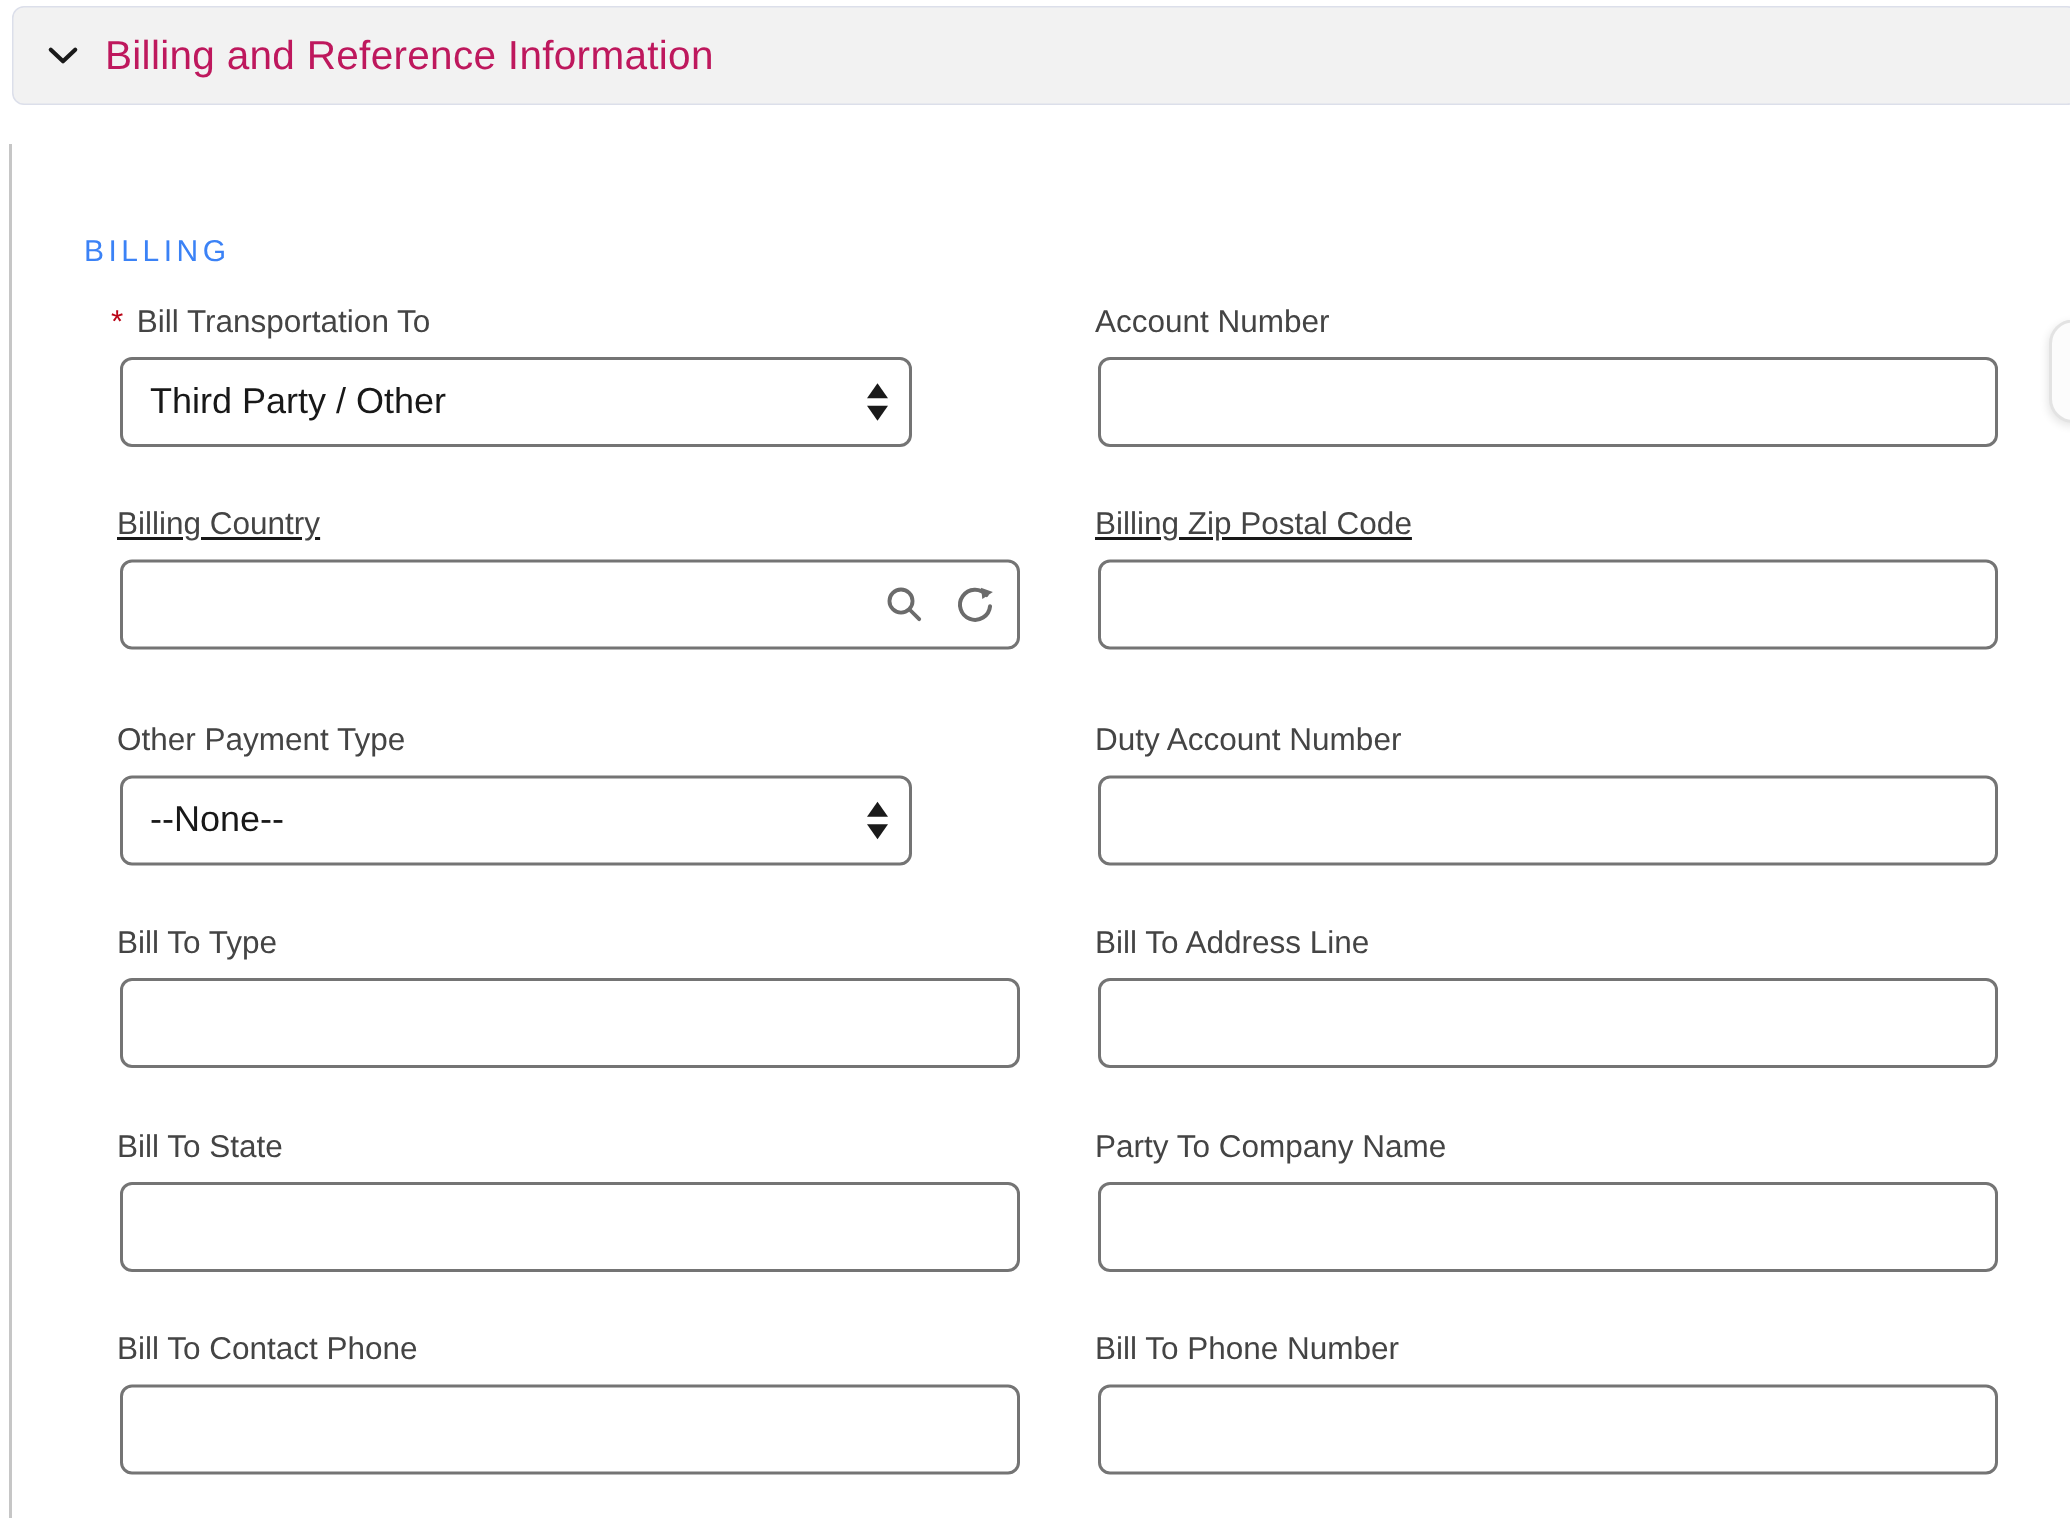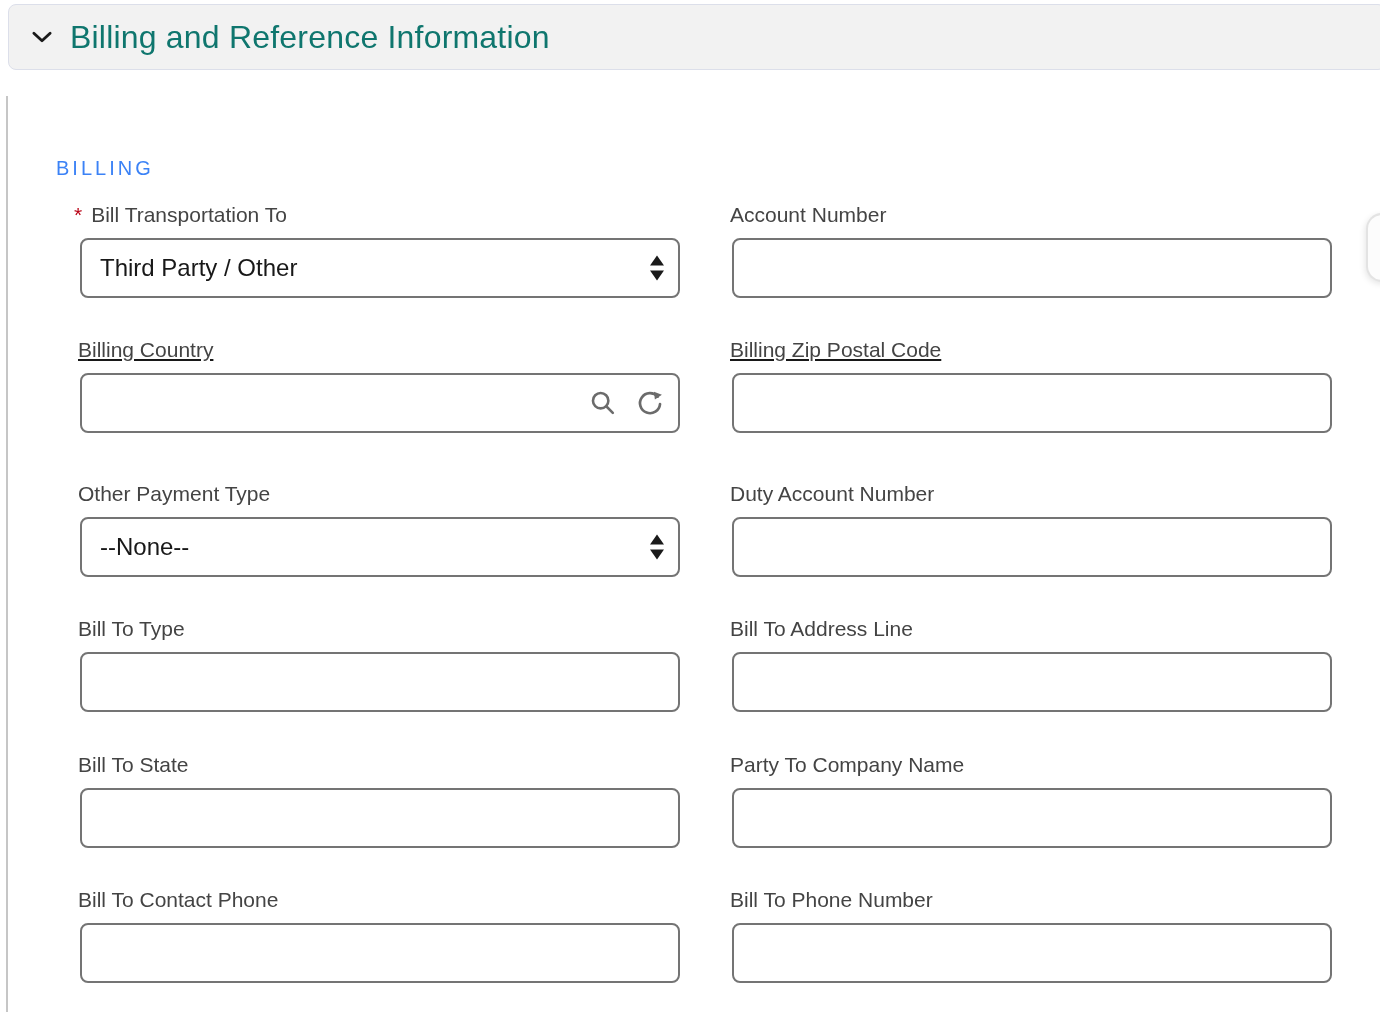--- a/index.html
+++ b/index.html
@@ -20,23 +20,23 @@
     box-sizing:border-box;
     display:flex;align-items:center;
     cursor:pointer;
   }
   .section-header .chev{
     margin-left:20px;width:26px;height:26px;flex:0 0 auto;
     display:flex;align-items:center;justify-content:center;
   }
   .section-header .title{
     margin-left:15px;
-    font-size:32px;
+    font-size:27px;
     font-weight:400;
-    color:#0f766e;
+    color:#be185d;
     letter-spacing:.2px;
     white-space:nowrap;
   }
   
   .card-edge{
     position:absolute;left:6px;top:96px;width:2px;height:916px;
     background:#c6c6c6;
   }
   
   .subsection{
@@ -56,21 +56,21 @@
   .field .flabel{
     height:26px;line-height:26px;
     font-size:21px;color:#444444;
     display:flex;align-items:baseline;
     white-space:nowrap;
   }
   .field .flabel .req{
     color:#ba0517;font-size:21px;margin-left:-4px;margin-right:9px;
   }
   .control{
-    position:absolute;left:2px;top:36px;width:600px;height:60px;
+    position:absolute;left:2px;top:36px;width:528px;height:60px;
     box-sizing:border-box;
     border:2px solid #747474;
     border-radius:8px;
     background:#ffffff;
   }
   input.text-input{
     font-family:"Liberation Sans", sans-serif;
     font-size:24px;color:#181818;
     padding:0 18px;outline:none;
     width:600px;height:60px;

